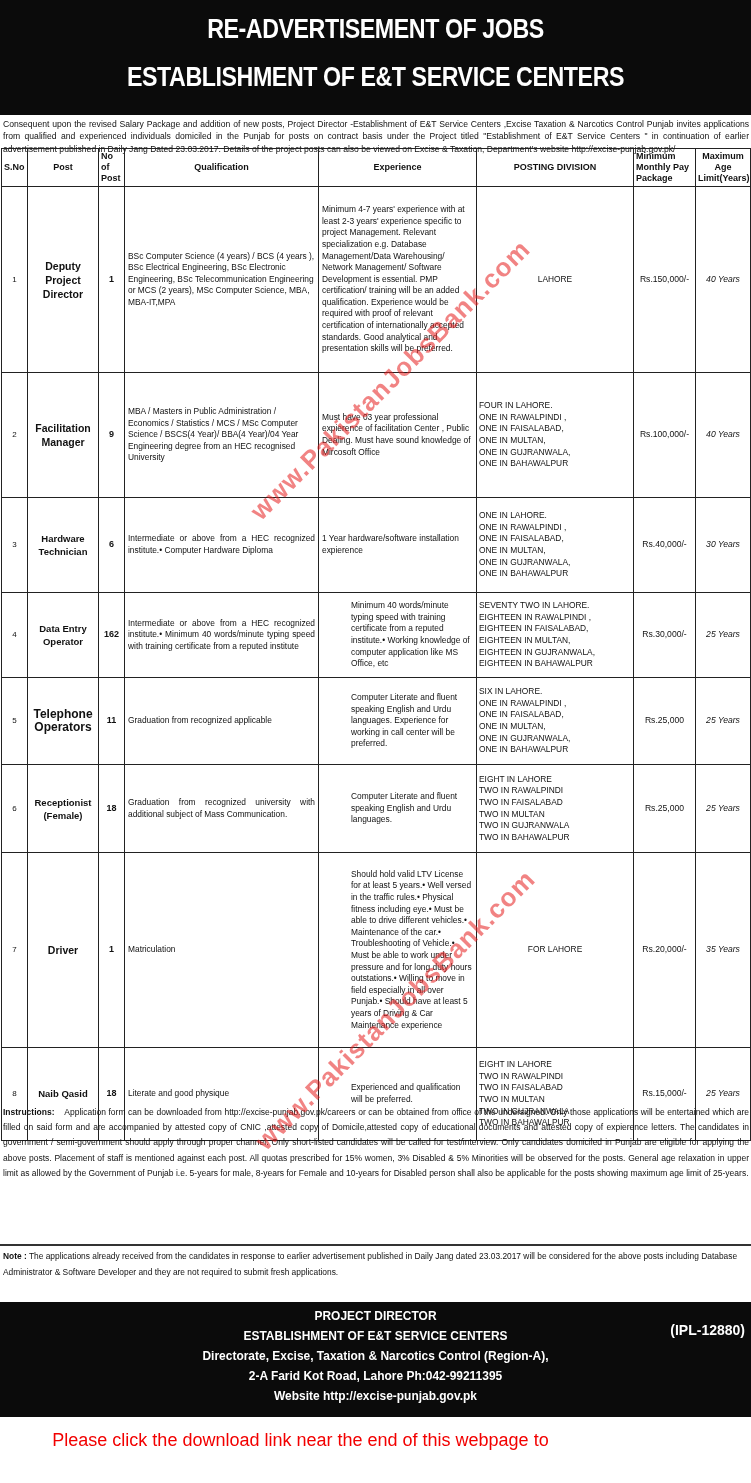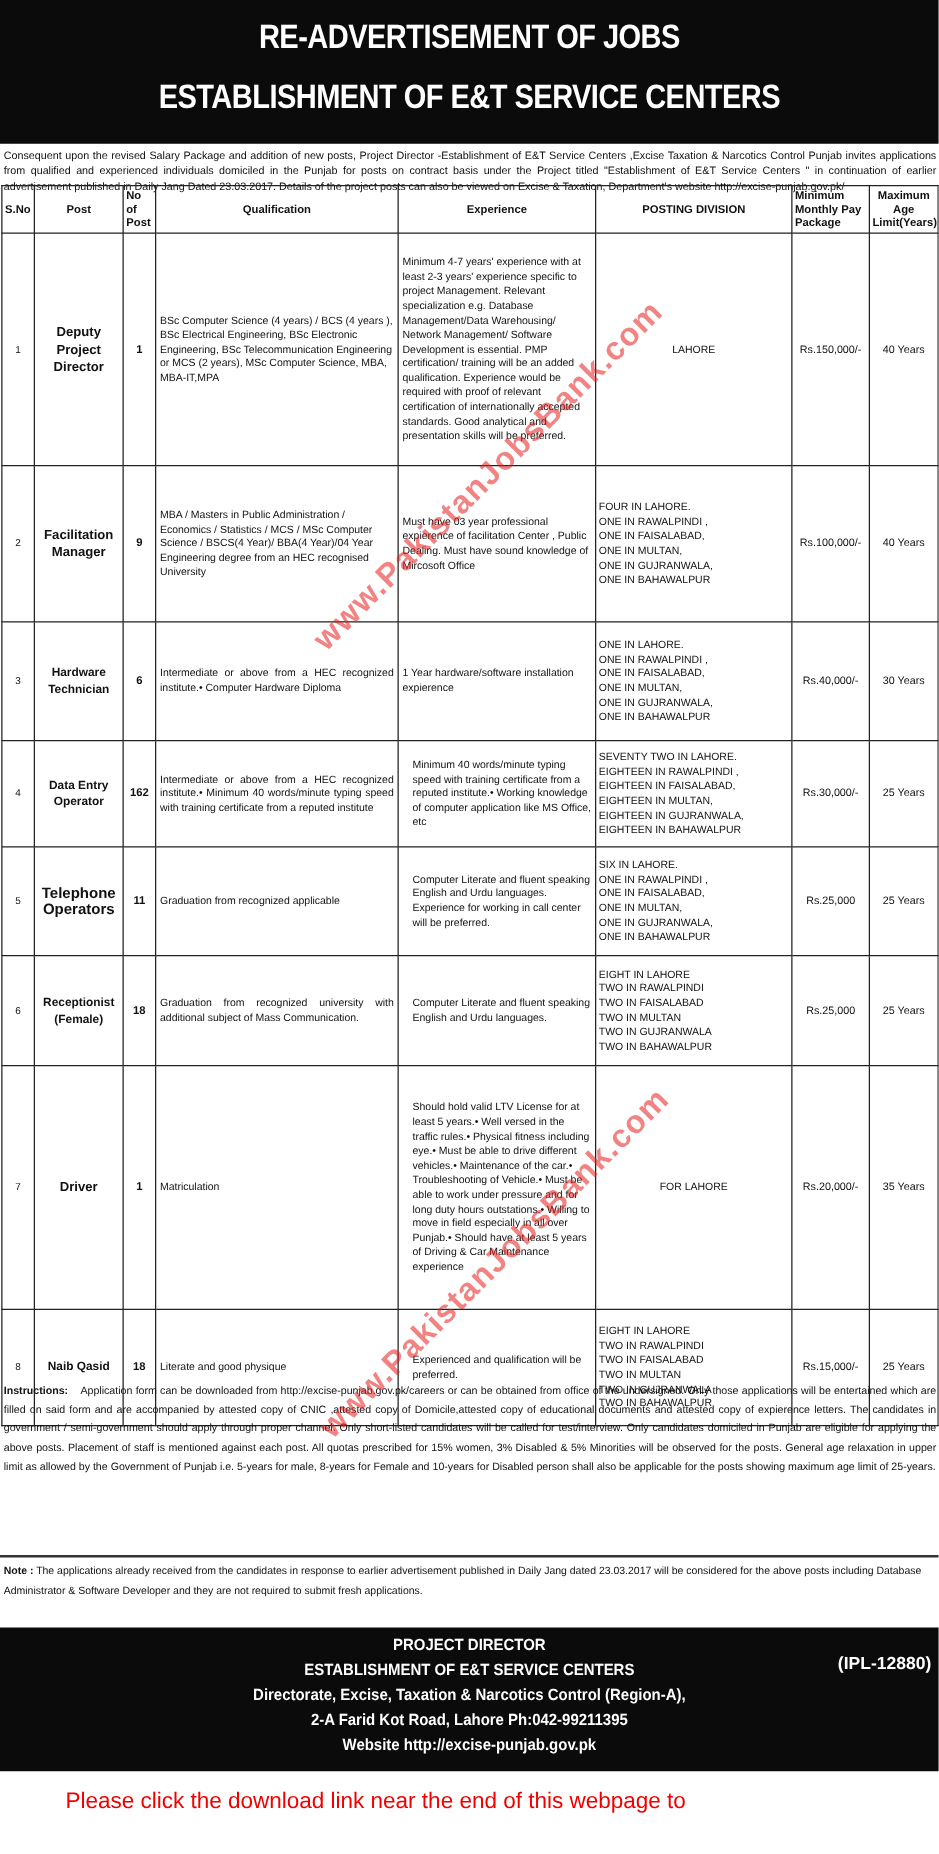--- a/index.html
+++ b/index.html
@@ -32,26 +32,26 @@
   }
   table.jobs th, table.jobs td { border: 1.3px solid #222; vertical-align: middle; }
   table.jobs th { font-weight: bold; font-size: 9px; line-height: 11px; text-align: center; padding: 1px 2px; }
   table.jobs th.left { text-align: left; }
   td.sno { text-align: center; font-size: 8px; }
   td.post { text-align: center; font-weight: bold; font-size: 10.5px; line-height: 14px; }
   td.num { text-align: center; font-weight: bold; font-size: 9px; }
   td.qual { padding: 14px 3px; text-align: left; }
   td.qual.just { text-align: justify; }
   td.exp { padding: 2px 3px; }
-  td.exp.indent { padding-left: 11px; }
+  td.exp.indent { padding-left: 32px; }
   td.div { padding: 2px 2px; text-transform: uppercase; }
   td.div.center { text-align: center; }
   td.div .line { display: block; white-space: nowrap; }
   td.pay { text-align: center; font-size: 8.6px; }
-  td.age { text-align: center; font-size: 8.6px; }
+  td.age { text-align: center; font-size: 8.6px; font-style: italic; }
 
   .instructions {
     position: absolute; left: 3px; top: 1105px; width: 746px;
     font-size: 8.5px; line-height: 15.2px; text-align: justify;
   }
   .instructions b { font-weight: bold; }
   .sep1 { position: absolute; left: 0; top: 1244px; width: 751px; height: 2px; background: #333; }
   .note {
     position: absolute; left: 3px; top: 1248px; width: 746px;
     font-size: 8.4px; line-height: 17px;

